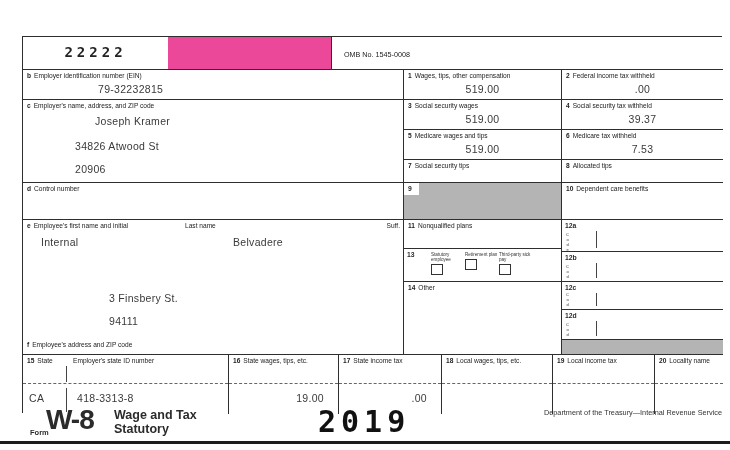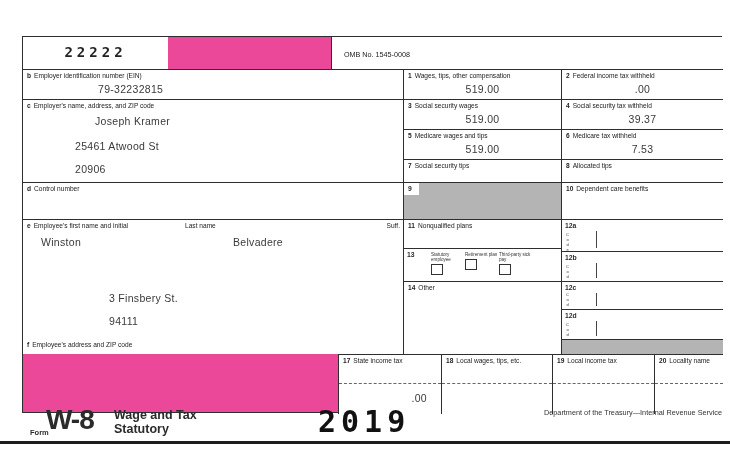--- a/index.html
+++ b/index.html
@@ -60,21 +60,21 @@
     <div class="val">519.00</div>
   </div>
   <div class="box bt bl" style="left:538px;top:32px;width:162px;height:30px">
     <div class="lbl"><span class="bnum">2</span><span>Federal income tax withheld</span></div>
     <div class="val">.00</div>
   </div>
 
   <div class="box bt" style="left:0;top:62px;width:380px;height:83px">
     <div class="lbl"><span class="bnum">c</span><span>Employer's name, address, and ZIP code</span></div>
     <div class="freetext" style="left:72px;top:15px">Joseph Kramer</div>
-    <div class="freetext" style="left:52px;top:40px">25461 Atwood St</div>
+    <div class="freetext" style="left:52px;top:40px">34826 Atwood St</div>
     <div class="freetext" style="left:52px;top:63px">20906</div>
   </div>
   <div class="box bt bl" style="left:380px;top:62px;width:158px;height:30px">
     <div class="lbl"><span class="bnum">3</span><span>Social security wages</span></div>
     <div class="val">519.00</div>
   </div>
   <div class="box bt bl" style="left:538px;top:62px;width:162px;height:30px">
     <div class="lbl"><span class="bnum">4</span><span>Social security tax withheld</span></div>
     <div class="val">39.37</div>
   </div>
@@ -104,21 +104,21 @@
   <div class="box bt bl" style="left:538px;top:145px;width:162px;height:37px">
     <div class="lbl"><span class="bnum">10</span><span>Dependent care benefits</span></div>
   </div>
 
   <div class="box bt" style="left:0;top:182px;width:380px;height:135px">
     <div class="lbl" style="position:absolute;left:0;top:0">
       <span class="bnum">e</span><span>Employee's first name and initial</span>
     </div>
     <div class="lbl" style="position:absolute;left:158px;top:0">Last name</div>
     <div class="lbl" style="position:absolute;right:3px;top:0;padding:2px 0 0 0">Suff.</div>
-    <div class="freetext" style="left:18px;top:16px">Winston</div>
+    <div class="freetext" style="left:18px;top:16px">Internal</div>
     <div class="freetext" style="left:210px;top:16px">Belvadere</div>
     <div class="freetext" style="left:86px;top:72px">3 Finsbery St.</div>
     <div class="freetext" style="left:86px;top:95px">94111</div>
     <div class="lbl" style="position:absolute;left:0;top:119px">
       <span class="bnum">f</span><span>Employee's address and ZIP code</span>
     </div>
   </div>
 
   <div class="box bt bl" style="left:380px;top:182px;width:158px;height:29px">
     <div class="lbl"><span class="bnum">11</span><span>Nonqualified plans</span></div>
@@ -157,20 +157,34 @@
     <div class="codevert" style="top:10px">Code</div>
     <div class="tick"></div>
   </div>
   <div class="box bt bl" style="left:538px;top:272px;width:162px;height:30px">
     <div class="num12">12d</div>
     <div class="codevert">Code</div>
     <div class="tick"></div>
   </div>
   <div class="box bt bl gray" style="left:538px;top:302px;width:162px;height:15px"></div>
 
+  <div class="box bt" style="left:0;top:317px;width:205px;height:60px">
+    <div class="lbl" style="position:absolute;left:0;top:0"><span class="bnum">15</span><span>State</span></div>
+    <div class="lbl" style="position:absolute;left:46px;top:0">Employer's state ID number</div>
+    <div class="dash"></div>
+    <div class="vseg" style="left:43px;top:11px;height:16px"></div>
+    <div class="vseg" style="left:43px;top:33px;height:24px"></div>
+    <div class="stateval" style="left:6px;top:37px">CA</div>
+    <div class="stateval" style="left:54px;top:37px">418-3313-8</div>
+  </div>
+  <div class="box bt bl" style="left:205px;top:317px;width:110px;height:60px">
+    <div class="lbl"><span class="bnum">16</span><span>State wages, tips, etc.</span></div>
+    <div class="dash"></div>
+    <div class="stateval" style="right:14px;top:37px">19.00</div>
+  </div>
   <div class="box bt bl" style="left:315px;top:317px;width:103px;height:60px">
     <div class="lbl"><span class="bnum">17</span><span>State income tax</span></div>
     <div class="dash"></div>
     <div class="stateval" style="right:14px;top:37px">.00</div>
   </div>
   <div class="box bt bl" style="left:418px;top:317px;width:111px;height:60px">
     <div class="lbl"><span class="bnum">18</span><span>Local wages, tips, etc.</span></div>
     <div class="dash"></div>
   </div>
   <div class="box bt bl" style="left:529px;top:317px;width:102px;height:60px">

